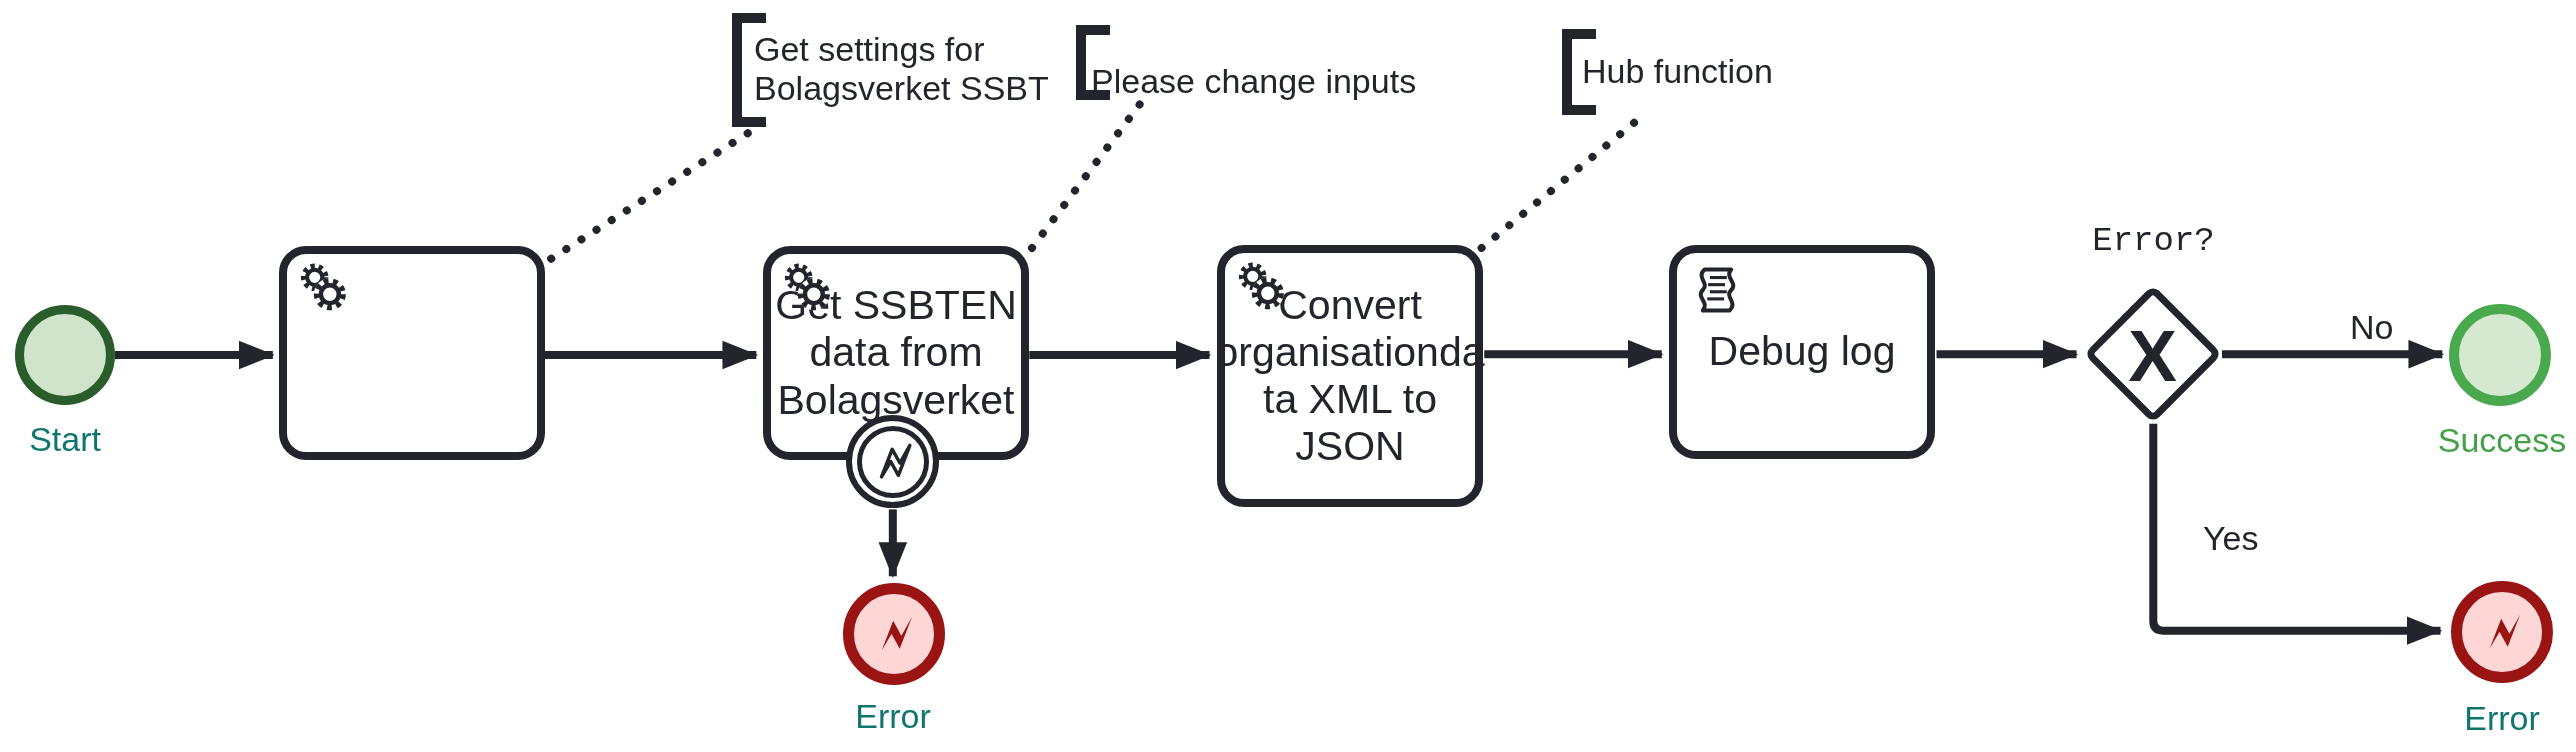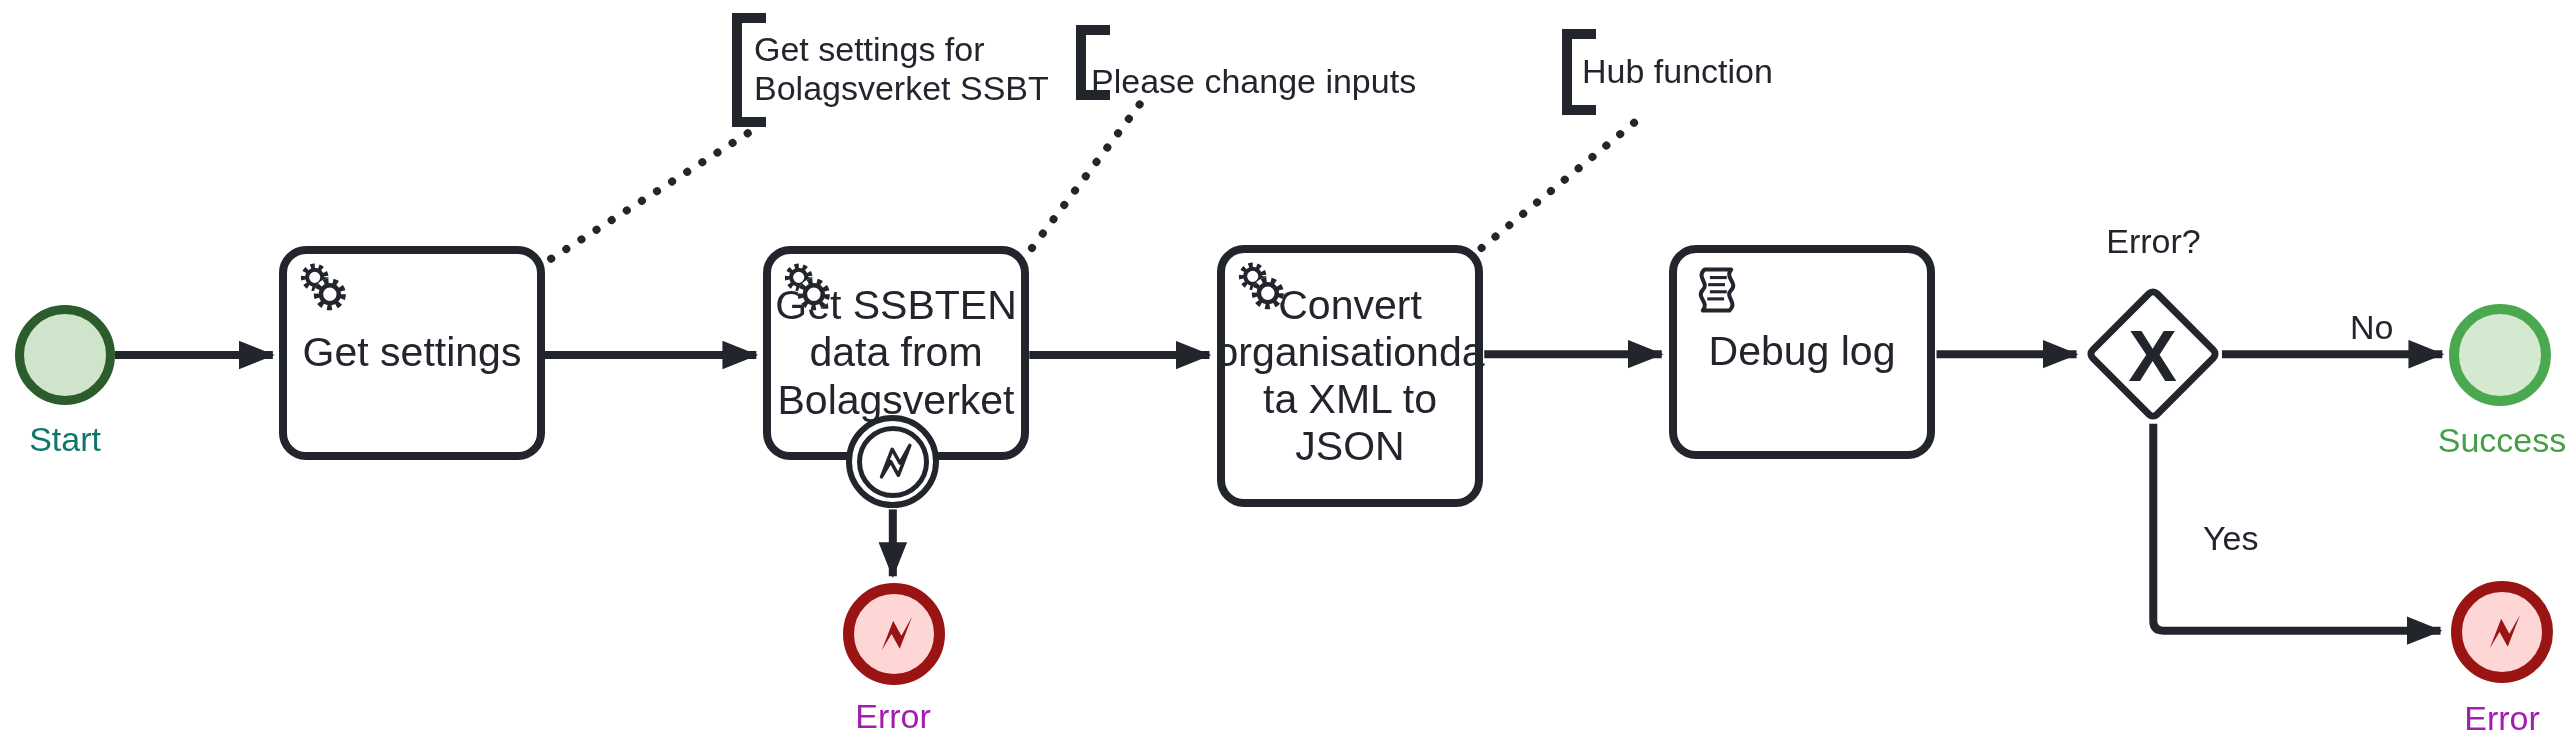--- a/index.html
+++ b/index.html
@@ -32,21 +32,21 @@
     display:flex;align-items:center;justify-content:center;}
   .boundary-outer{width:93px;height:93px;border:6.2px solid #23252d;background:#ffffff;
     display:flex;align-items:center;justify-content:center;}
   .boundary-inner{position:absolute;left:4.5px;top:4.5px;right:4.5px;bottom:4.5px;
     border:5.4px solid #23252d;border-radius:50%;box-sizing:border-box;
     display:flex;align-items:center;justify-content:center;}
   .label{position:absolute;font-size:34px;white-space:pre-line;color:#23252d;}
   .label-center{text-align:center;}
   .label-green-dark{color:#0f766e;}
   .label-green{color:#43a047;}
-  .label-red{color:#a21caf;}
+  .label-red{color:#0f766e;}
   .gateway{
     position:absolute;left:2104px;top:305px;width:98px;height:98px;
     border:7.1px solid #23252d;border-radius:9px;background:#ffffff;
     transform:rotate(45deg);box-sizing:border-box;
   }
   .gateway-marker{
     position:absolute;left:2108px;top:313px;width:89px;height:85px;
     display:flex;align-items:center;justify-content:center;
     font-size:73px;font-weight:700;color:#23252d;
   }
@@ -89,21 +89,20 @@
   <div class="task" style="left:279px;top:246px;">
     <svg class="task-icon" width="57" height="54" viewBox="0 0 64 60">
       <g fill="none" stroke="#23252d">
         <circle cx="21" cy="18" r="12.5" stroke-width="6" stroke-dasharray="4.6 4.4"></circle>
         <circle cx="21" cy="18" r="8.5" stroke-width="4.5" fill="#ffffff"></circle>
         <circle cx="38" cy="37" r="18" fill="#ffffff" stroke="none"></circle>
         <circle cx="38" cy="37" r="14.5" stroke-width="7" stroke-dasharray="5.2 5"></circle>
         <circle cx="38" cy="37" r="10" stroke-width="5" fill="#ffffff"></circle>
       </g>
     </svg>
-    <span class="task-label">Get settings</span>
   </div>
 
   <div class="task" style="left:763px;top:246px;">
     <svg class="task-icon" width="57" height="54" viewBox="0 0 64 60">
       <g fill="none" stroke="#23252d">
         <circle cx="21" cy="18" r="12.5" stroke-width="6" stroke-dasharray="4.6 4.4"></circle>
         <circle cx="21" cy="18" r="8.5" stroke-width="4.5" fill="#ffffff"></circle>
         <circle cx="38" cy="37" r="18" fill="#ffffff" stroke="none"></circle>
         <circle cx="38" cy="37" r="14.5" stroke-width="7" stroke-dasharray="5.2 5"></circle>
         <circle cx="38" cy="37" r="10" stroke-width="5" fill="#ffffff"></circle>
@@ -152,21 +151,21 @@
         <line x1="19" y1="21" x2="38" y2="21"></line>
         <line x1="21" y1="29" x2="40" y2="29"></line>
         <line x1="18" y1="37" x2="37" y2="37"></line>
       </g>
     </svg>
     <span class="task-label">Debug log</span>
   </div>
 
   <div class="gateway"></div>
   <div class="gateway-marker">X</div>
-  <div class="label label-center" style="left:2080px;top:222px;width:147px;">Error?</div>
+  <div class="label label-center" style="left:2080px;top:222px;width:147px;font-family:Liberation Mono, monospace;">Error?</div>
 
   <div class="label" style="left:2314px;top:308px;width:80px;margin-left:36px;">No</div>
   <div class="label" style="left:2167px;top:519px;width:89px;margin-left:36px;">Yes</div>
 
   <div class="event event-success" style="left:2449px;top:304px;"></div>
   <div class="label label-center label-green" style="left:2424px;top:421px;width:156px;">Success</div>
 
   <div class="event event-error" style="left:2451px;top:581px;">
     <svg width="50" height="46" viewBox="0 0 60 56">
       <path d="M15 48 L29 12 L39 30 L52 7 L37 46 L27 28 Z" fill="#9a1414"></path>

